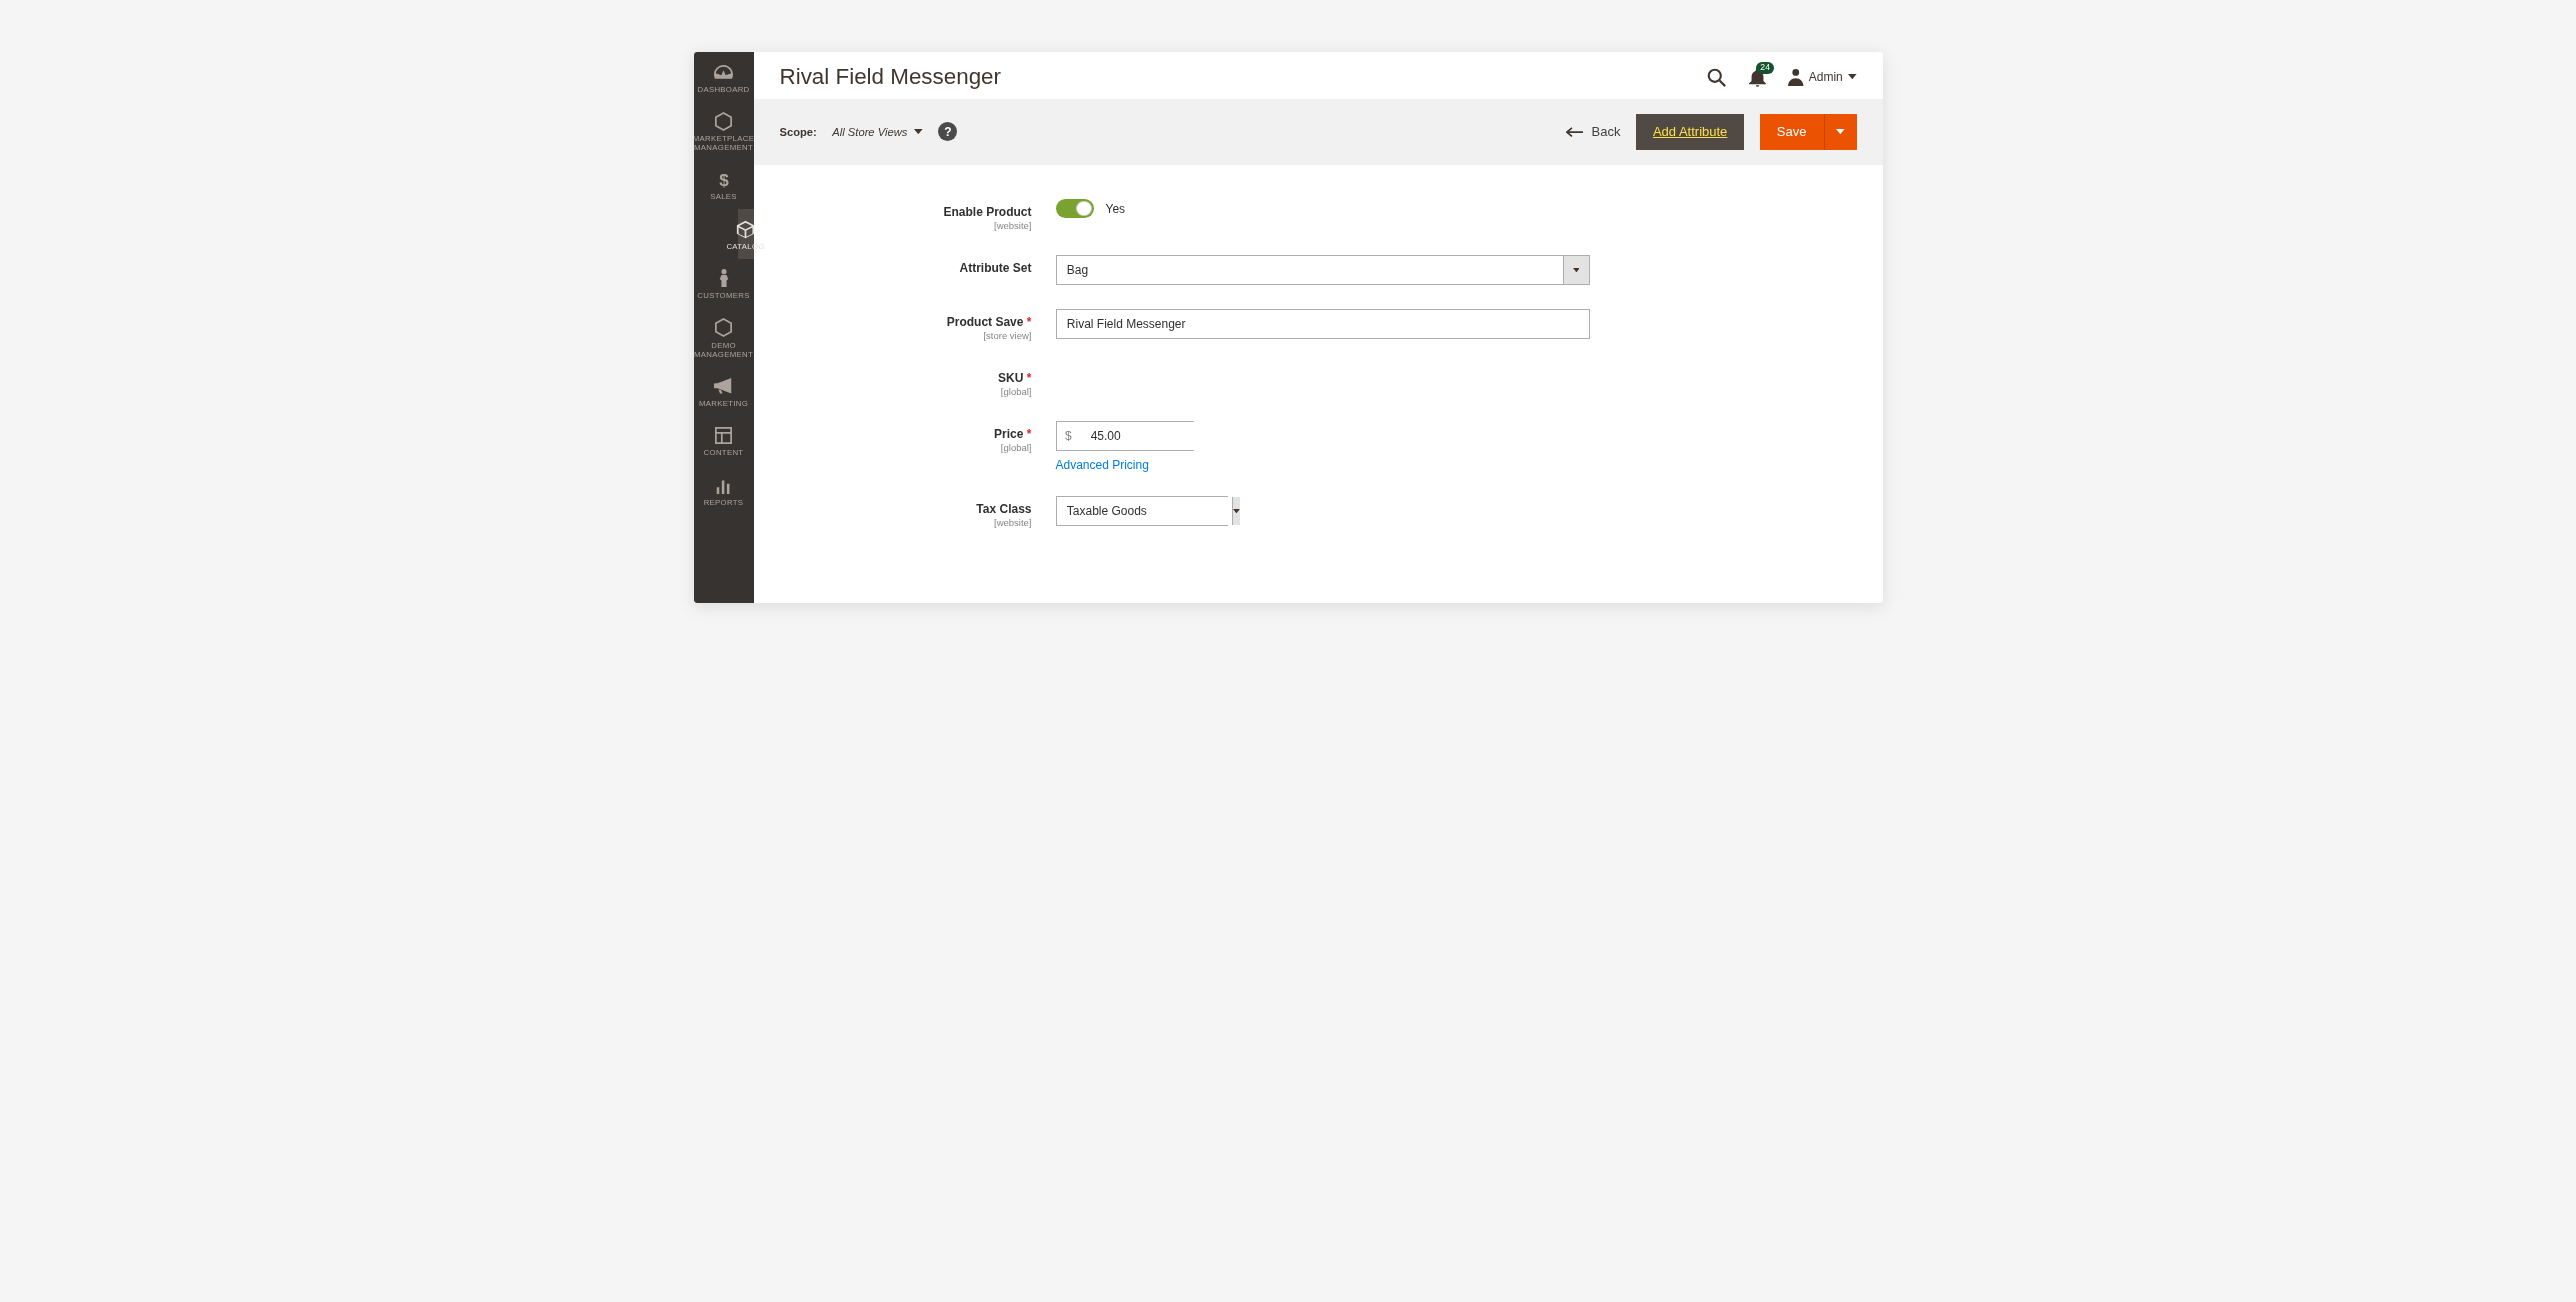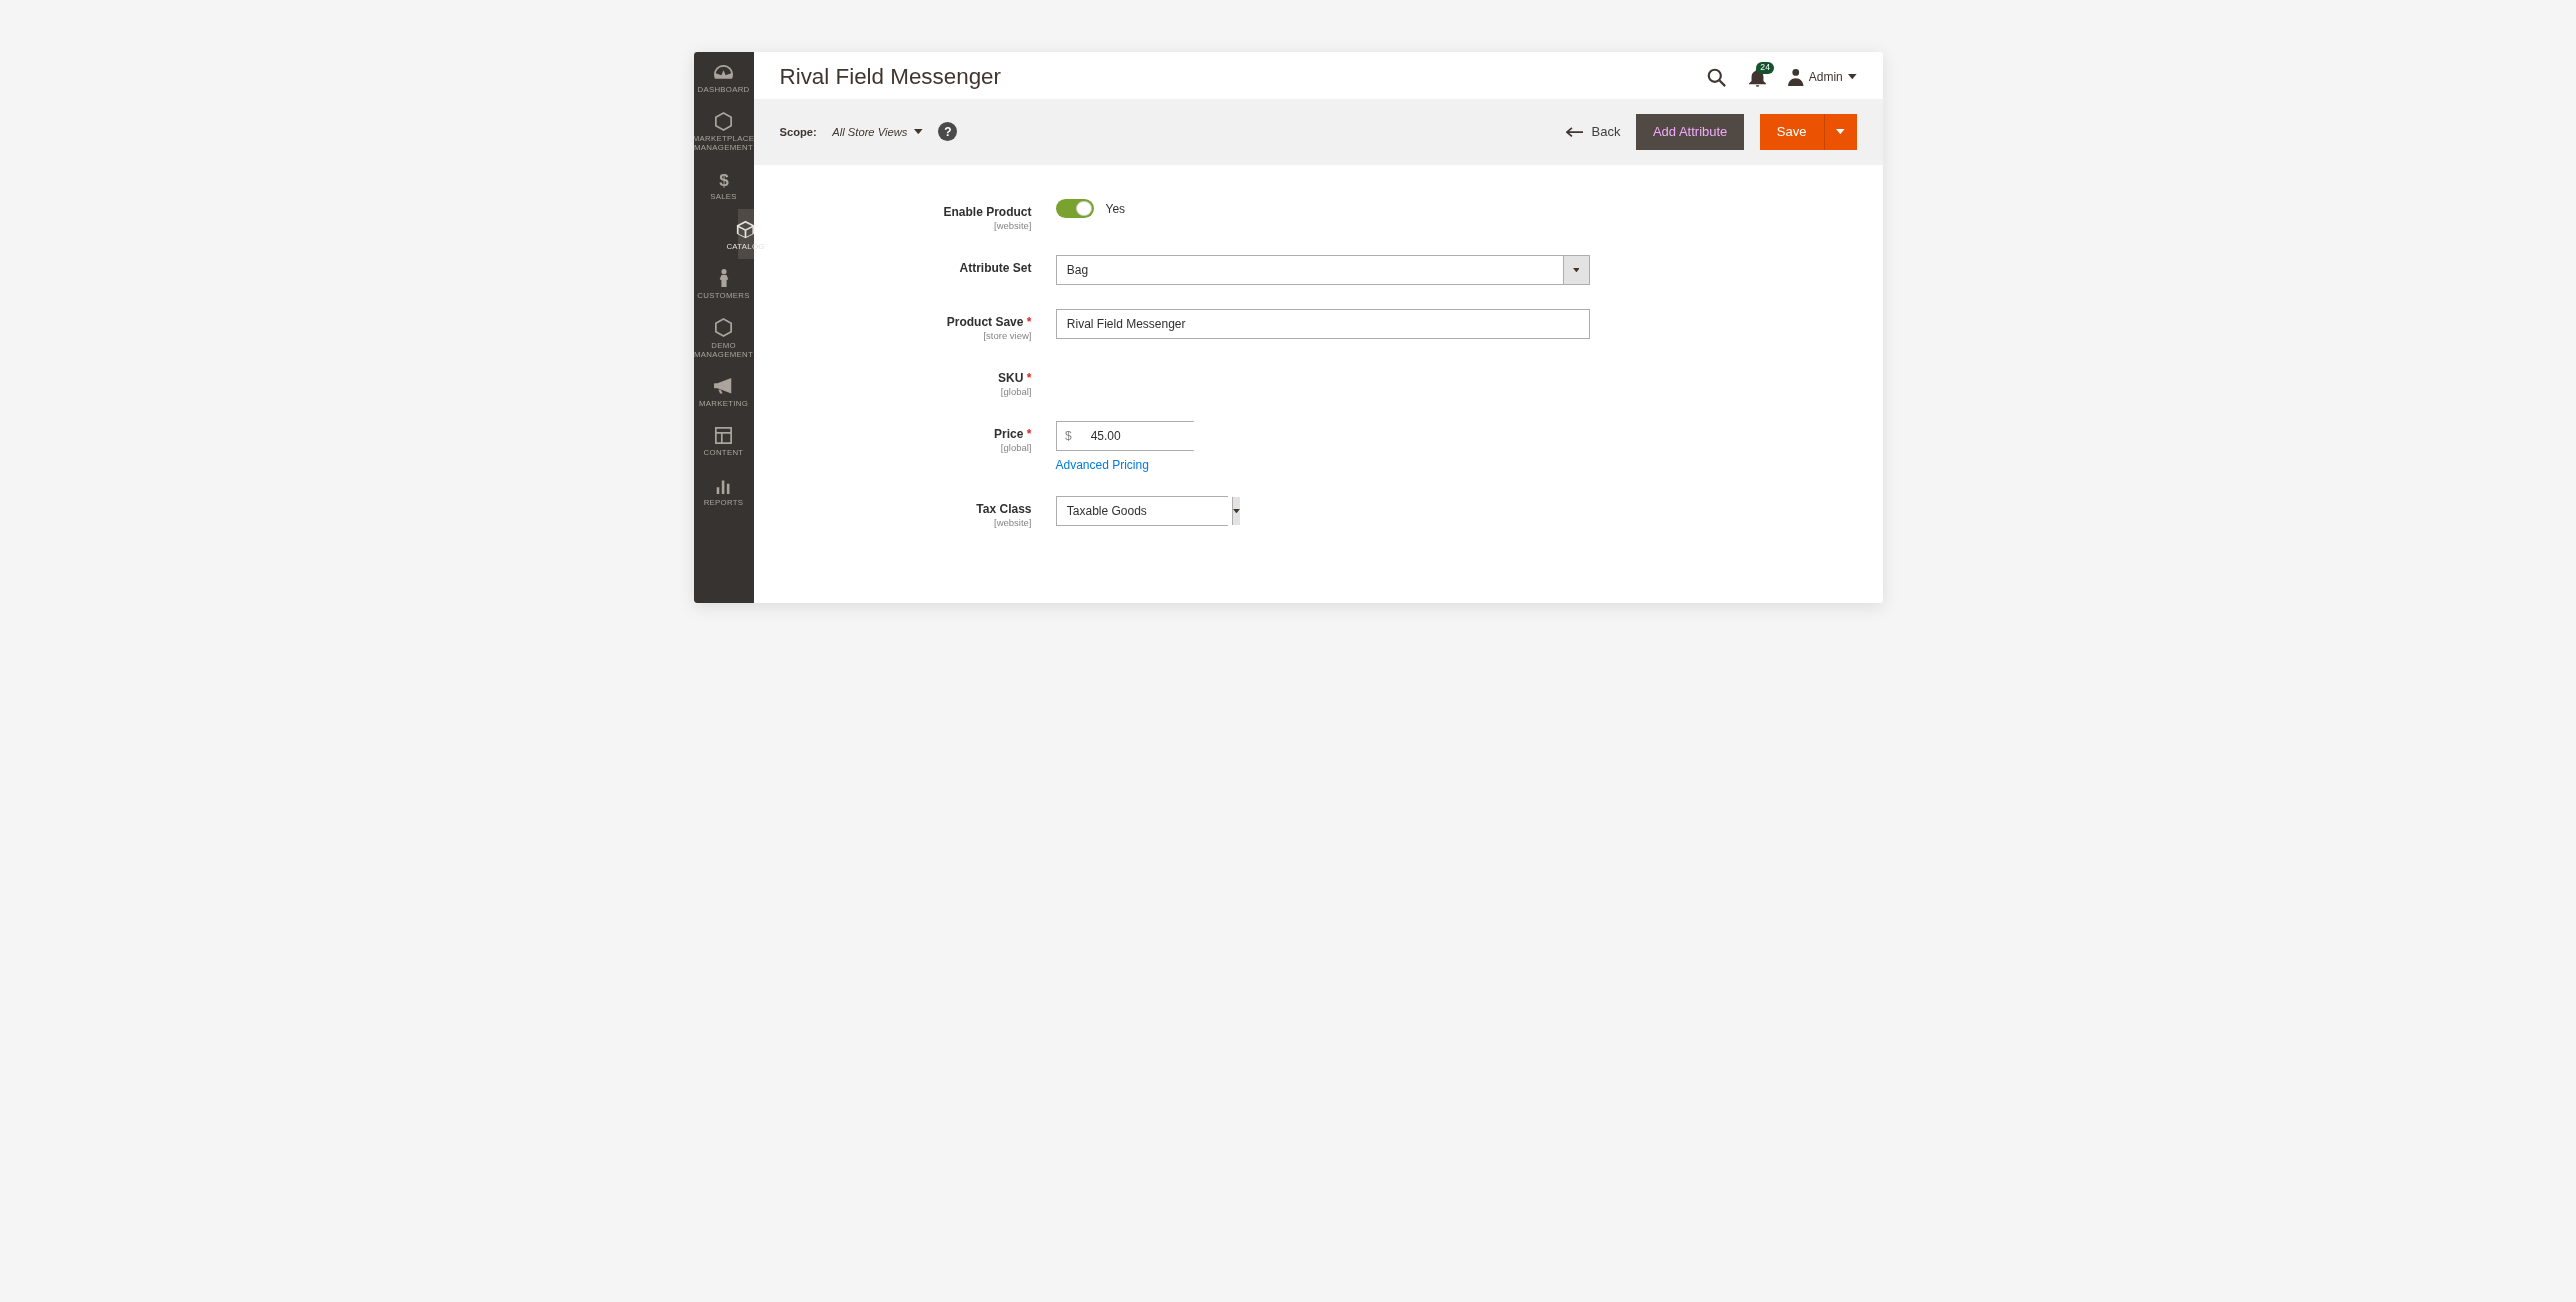--- a/index.html
+++ b/index.html
@@ -104,21 +104,21 @@
     }
     .toolbar-right { display: flex; align-items: center; gap: 15.5px; }
     .back-link { display: flex; align-items: center; gap: 8.6px; font-size: 13px; color: #404040; cursor: pointer; font-weight: 400; }
     .btn {
       border: none;
       padding: 10.3px 17px;
       font-size: 13px;
       cursor: pointer;
       font-family: inherit;
     }
-    .btn-dark { background: #514943; color: #f0abfc; }
+    .btn-dark { background: #514943; color: #fde047; text-decoration: underline; }
     .btn-primary { background: #eb5202; color: #fff; font-weight: 400; }
     .save-group { display: flex; }
     .save-dropdown {
       background: #eb5202;
       width: 33px;
       display: flex;
       align-items: center;
       justify-content: center;
       cursor: pointer;
       border-left: 0.9px solid rgba(0,0,0,0.15);

